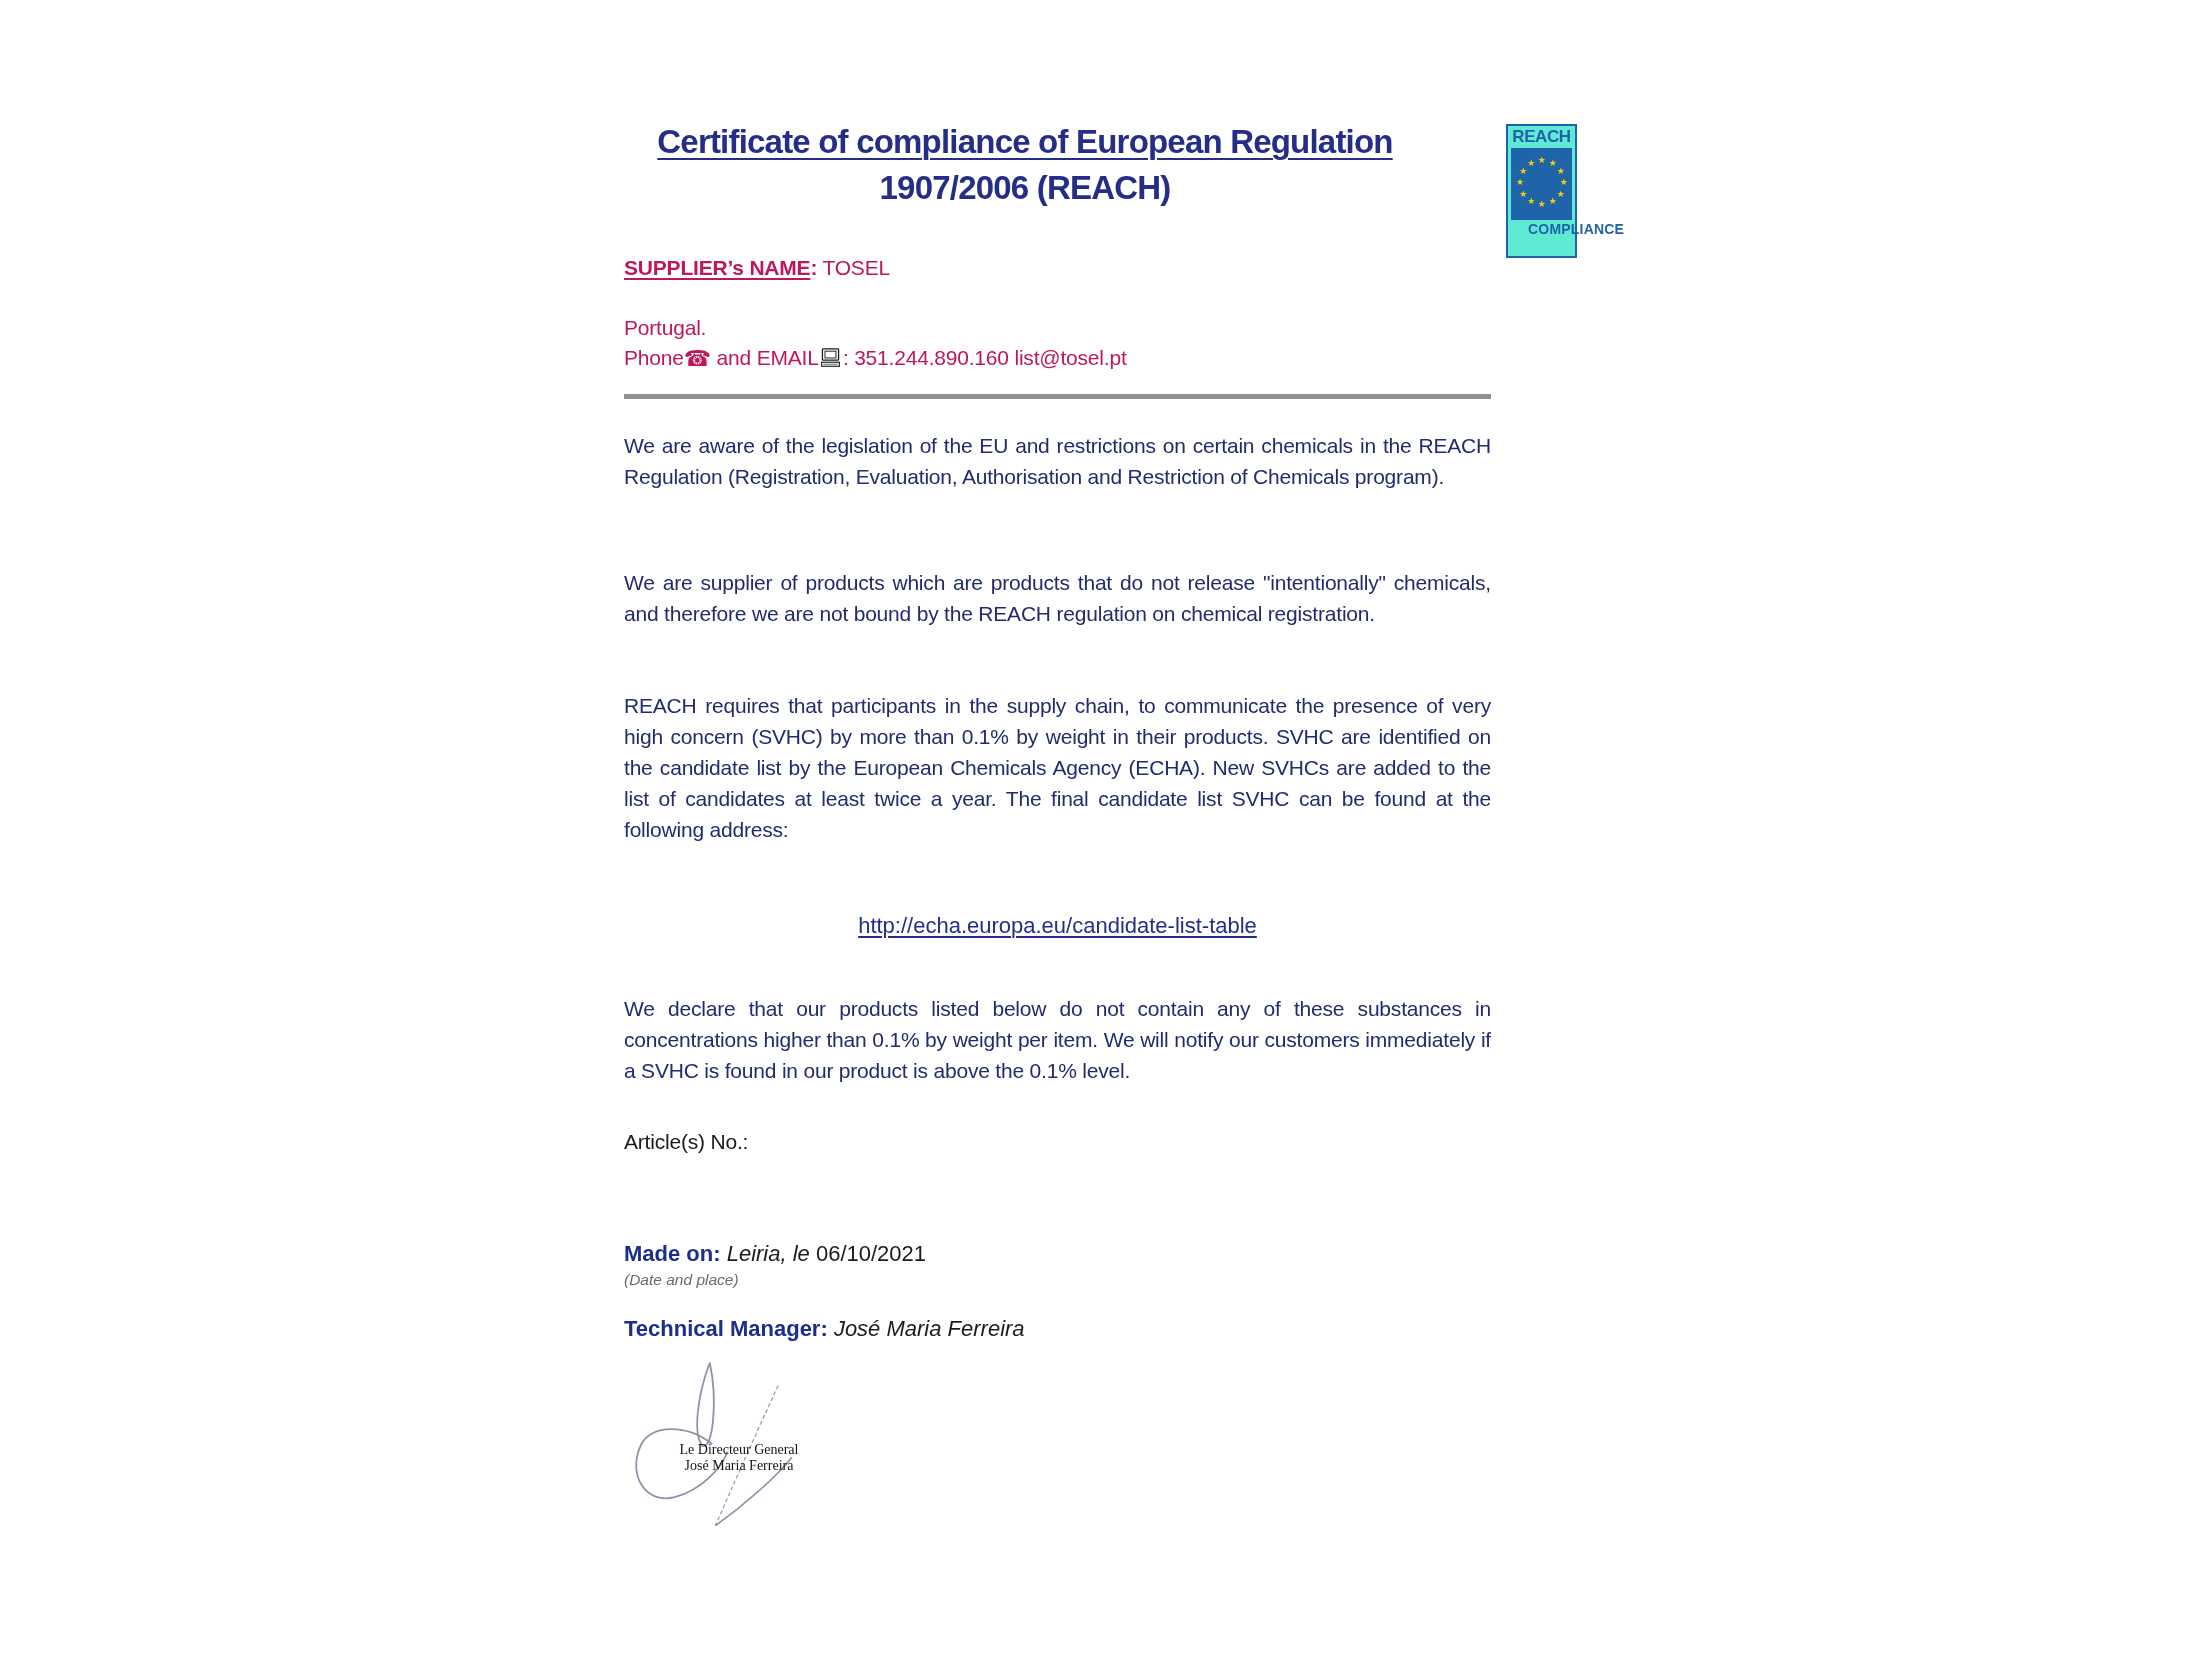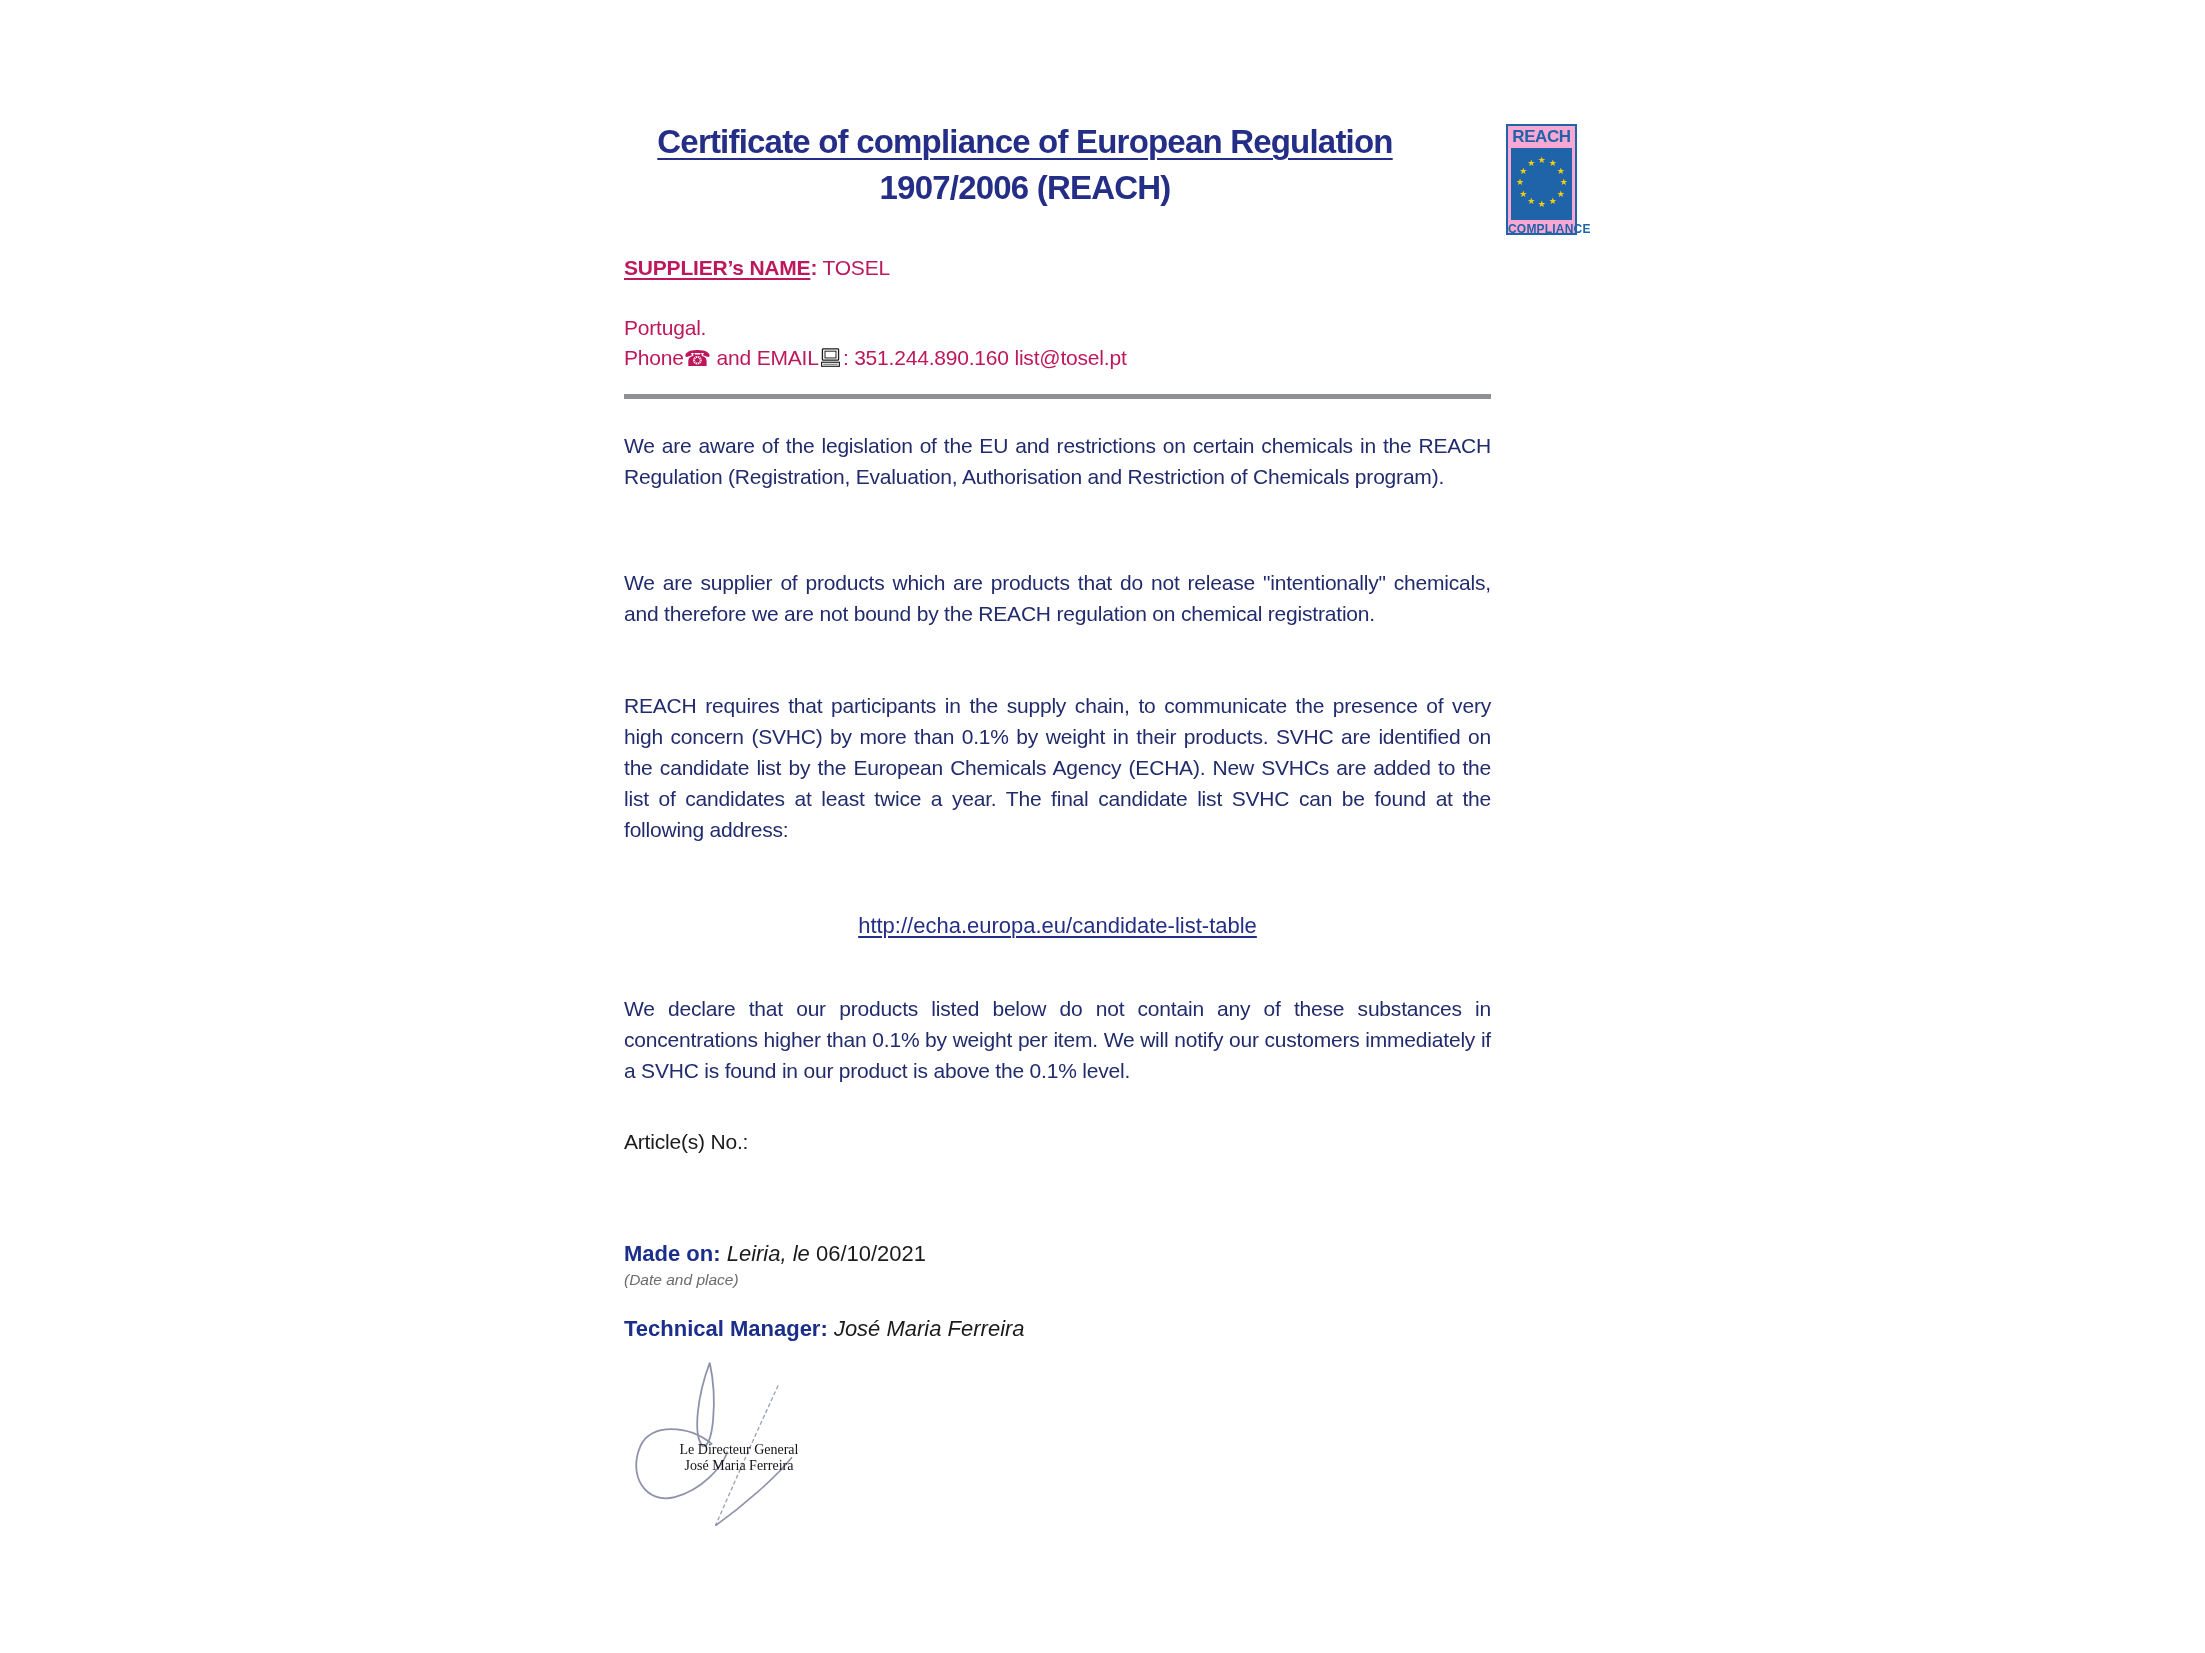--- a/index.html
+++ b/index.html
@@ -16,38 +16,38 @@
     text-align:center;color:#242e87;font-weight:bold;
     font-size:33px;line-height:46px;letter-spacing:-0.8px;
   }
   .title .u{
     text-decoration:underline;
     text-decoration-thickness:2.4px;
     text-underline-offset:4.9px;
   }
   
   .logo{
-    position:absolute;left:1506px;top:124px;width:71px;height:111px;
-    border:2.4px solid #1f63a9;box-sizing:border-box;background:#f9a8d4;
+    position:absolute;left:1506px;top:124px;width:71px;height:134px;
+    border:2.4px solid #1f63a9;box-sizing:border-box;background:#5eead4;
   }
   .logo-top{
     height:21px;line-height:21px;text-align:center;
     color:#1f63a9;font-weight:bold;font-size:17px;letter-spacing:-0.4px;
   }
   .logo-flag{
     position:relative;width:61px;height:72px;margin:0.8px auto 0 auto;
     background:#1f63a9;
   }
   .logo-flag .star{
     position:absolute;width:11.4px;text-align:center;
     font-size:9px;line-height:11.4px;color:#f2cf0a;
   }
   .logo-bottom{
     height:19px;line-height:19px;text-align:center;
-    color:#1f63a9;font-weight:bold;font-size:12px;letter-spacing:0.2px;
+    color:#1f63a9;font-weight:bold;font-size:14px;letter-spacing:0.2px;margin-left:20px;
   }
   
   .supplier{
     position:absolute;left:624px;top:253px;width:867px;
     font-size:21px;line-height:30px;color:#be185d;letter-spacing:-0.2px;
   }
   .supplier .lbl{font-weight:bold;}
   .supplier .lbl-u{
     font-weight:bold;text-decoration:underline;
     text-decoration-thickness:1.6px;text-underline-offset:3.3px;

